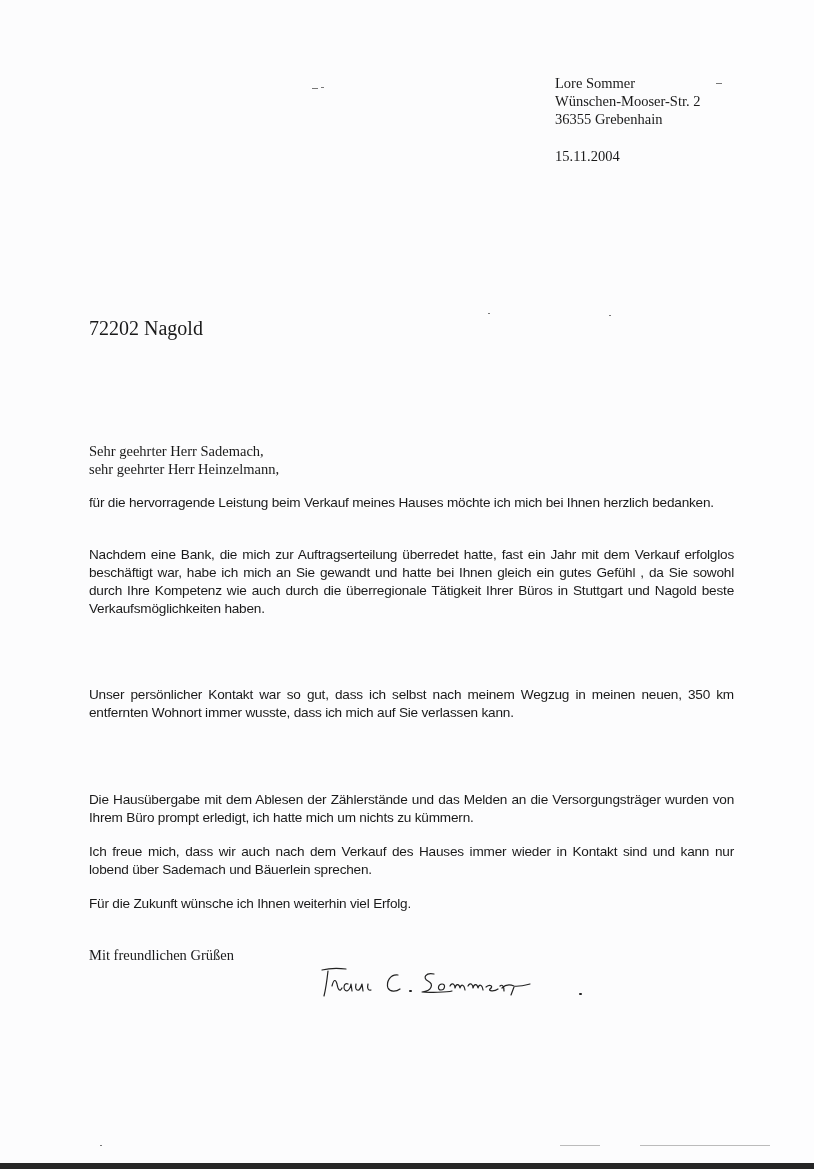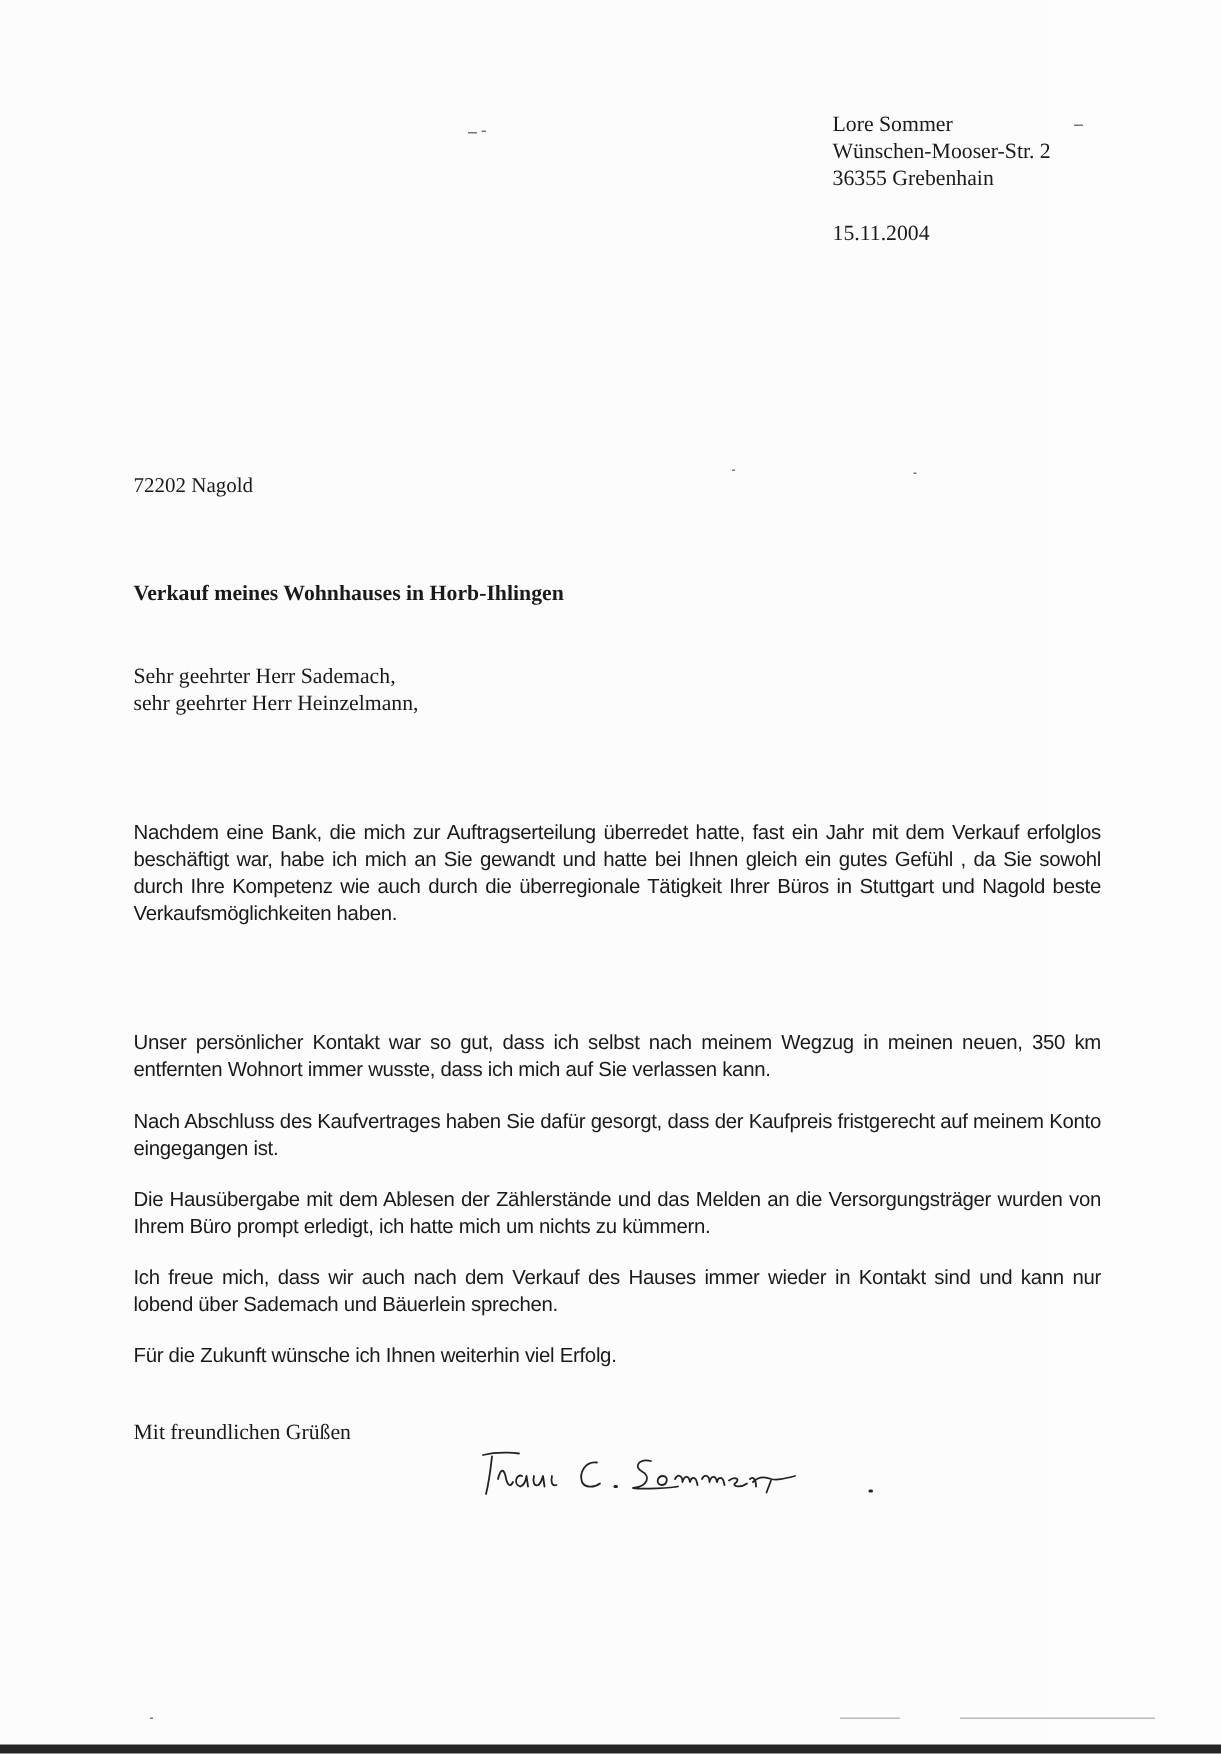--- a/index.html
+++ b/index.html
@@ -10,21 +10,21 @@
   .page { position: absolute; left: 0; top: 0; width: 700px; height: 1163px; background: #fcfcfd; }
   .bottom-strip { position: absolute; left: 0; top: 1163px; width: 814px; height: 6px; background: #262626; }
   .serif { font-family: "Liberation Serif", "DejaVu Serif", serif; }
   .sans { font-family: "Liberation Sans", "DejaVu Sans", sans-serif; }
   .abs { position: absolute; }
   .sender { left: 555px; top: 74px; font-size: 14.5px; line-height: 18px; }
   .sender div { white-space: nowrap; }
   .date { left: 555px; top: 148px; font-size: 14.5px; }
   .recipient { left: 89px; top: 248px; font-size: 14.5px; line-height: 18px; }
   .recipient div { white-space: nowrap; }
-  .city { left: 89px; top: 317px; font-size: 14px; }
+  .city { left: 89px; top: 317px; font-size: 20px; }
   .subject { left: 89px; top: 388px; font-size: 14.5px; font-weight: bold; white-space: nowrap; }
   .salutation { left: 89px; top: 442px; font-size: 14.5px; line-height: 18px; }
   .salutation div { white-space: nowrap; }
   .body-text { left: 89px; width: 645px; font-size: 13.6px; line-height: 18px; text-align: justify; letter-spacing: -0.2px; }
   .body-text.left { text-align: left; }
   .p1 { top: 494px; }
   .p2 { top: 546px; }
   .p3 { top: 633px; }
   .p4 { top: 686px; }
   .p5 { top: 739px; }
@@ -43,30 +43,29 @@
   <div class="abs serif sender">
     <div>Lore Sommer</div>
     <div>Wünschen-Mooser-Str. 2</div>
     <div>36355 Grebenhain</div>
   </div>
 
   <div class="abs serif date">15.11.2004</div>
 
   <div class="abs serif city">72202 Nagold</div>
 
-  <div class="abs serif subject">Verkauf meines Wohnhauses in Horb-Ihlingen</div>
 
   <div class="abs serif salutation">
     <div>Sehr geehrter Herr Sademach,</div>
     <div>sehr geehrter Herr Heinzelmann,</div>
   </div>
 
+  <div class="abs sans body-text p1">für die hervorragende Leistung beim Verkauf meines Hauses möchte ich mich bei Ihnen herzlich bedanken.</div>
   <div class="abs sans body-text p2">Nachdem eine Bank, die mich zur Auftragserteilung überredet hatte, fast ein Jahr mit dem Verkauf erfolglos beschäftigt war, habe ich mich an Sie gewandt und hatte bei Ihnen gleich ein gutes Gefühl , da Sie sowohl durch Ihre Kompetenz wie auch durch die überregionale Tätigkeit Ihrer Büros in Stuttgart und Nagold beste Verkaufsmöglichkeiten haben.</div>
   <div class="abs sans body-text p4">Unser persönlicher Kontakt war so gut, dass ich selbst nach meinem Wegzug in meinen neuen, 350 km entfernten Wohnort immer wusste, dass ich mich auf Sie verlassen kann.</div>
-  <div class="abs sans body-text p5">Nach Abschluss des Kaufvertrages haben Sie dafür gesorgt, dass der Kaufpreis fristgerecht auf meinem Konto eingegangen ist.</div>
   <div class="abs sans body-text p6">Die Hausübergabe mit dem Ablesen der Zählerstände und das Melden an die Versorgungsträger wurden von Ihrem Büro prompt erledigt, ich hatte mich um nichts zu kümmern.</div>
   <div class="abs sans body-text p7">Ich freue mich, dass wir auch nach dem Verkauf des Hauses immer wieder in Kontakt sind und kann nur lobend über Sademach und Bäuerlein sprechen.</div>
   <div class="abs sans body-text left p8">Für die Zukunft wünsche ich Ihnen weiterhin viel Erfolg.</div>
 
   <div class="abs serif closing">Mit freundlichen Grüßen</div>
 
   <svg class="abs signature" viewBox="0 0 270 40" fill="none" stroke="#222" stroke-width="1.2" stroke-linecap="round" stroke-linejoin="round">
     <title>Frau C. Sommer</title>
 
     <path d="M4 8 C12 6, 20 6, 28 7"></path>

